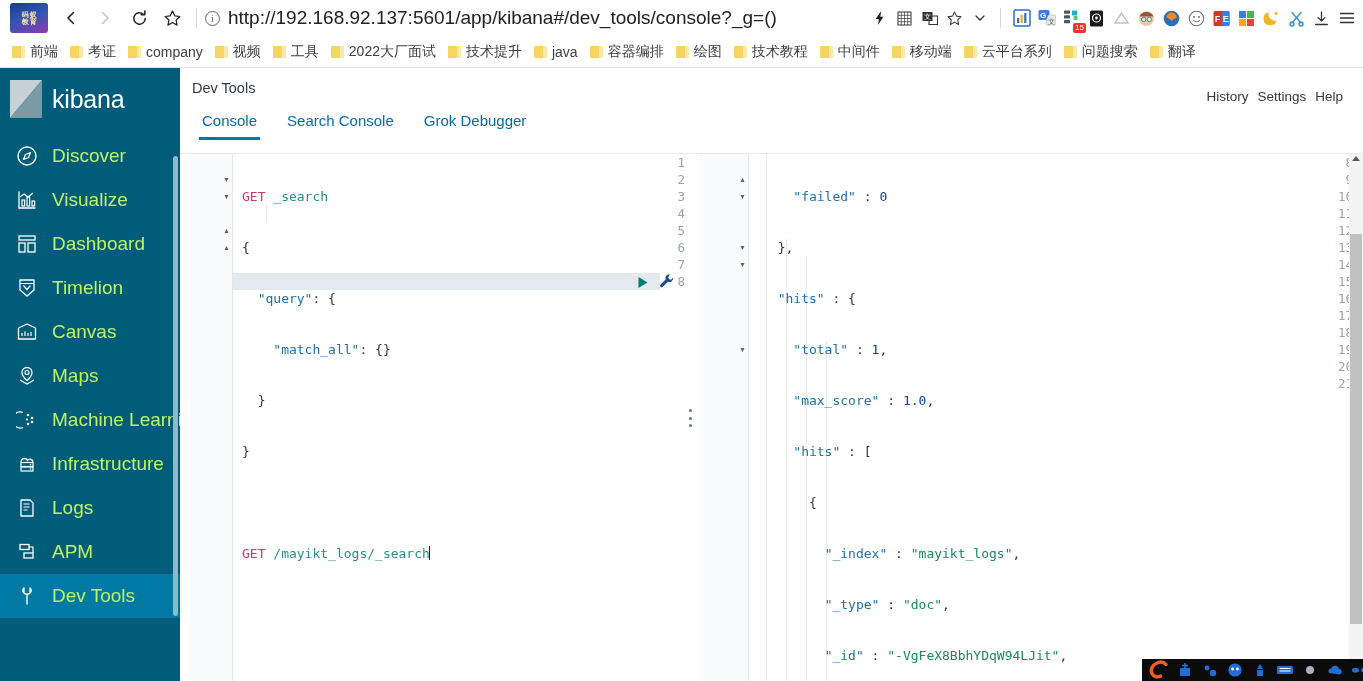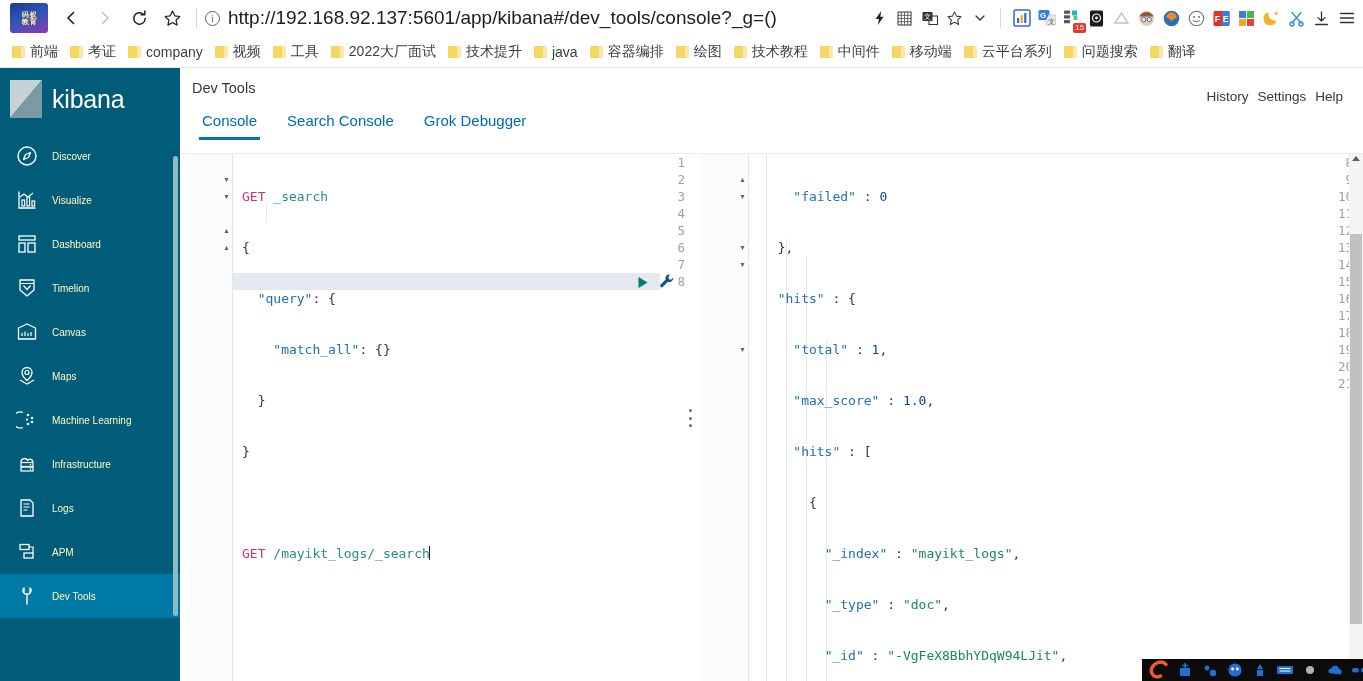--- a/index.html
+++ b/index.html
@@ -109,21 +109,21 @@
   .nav-item {
     display: flex; align-items: center; height: 44px; padding-left: 14px;
     color: #fff; white-space: nowrap;
   }
   .nav-item.active { background: #0079a5; }
   .nav-ico {
     width: 26px; height: 26px; flex: none; margin-right: 12px;
     display: flex; align-items: center; justify-content: center;
   }
   .nav-ico svg { display: block; }
-  .nav-label { font-size: 10px; color: #fef9c3; }
+  .nav-label { font-size: 19px; color: #bef264; }
   .side-scroll {
     position: absolute; left: 173px; top: 88px; width: 5px; height: 460px;
     background: #8fb9c6; border-radius: 3px;
   }
 
   
   .main {
     position: absolute; top: 0; left: 180px; width: 1183px; height: 613px;
     background: #ffffff;
   }

